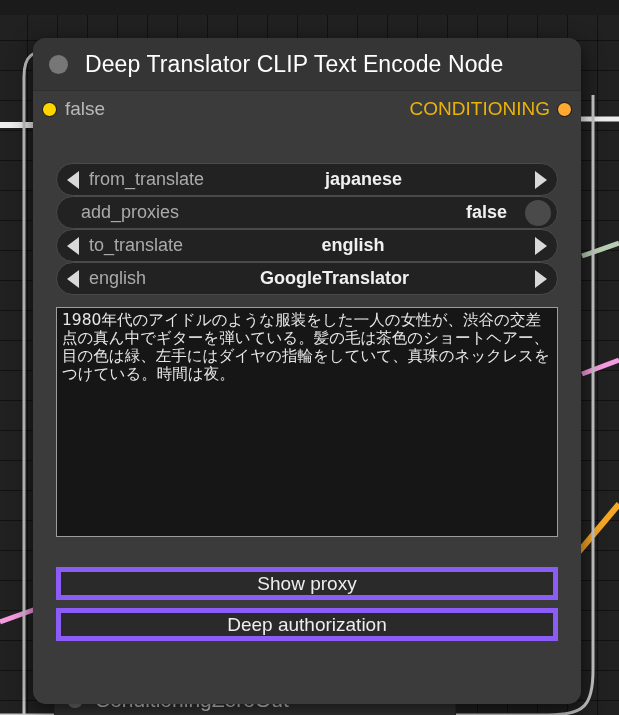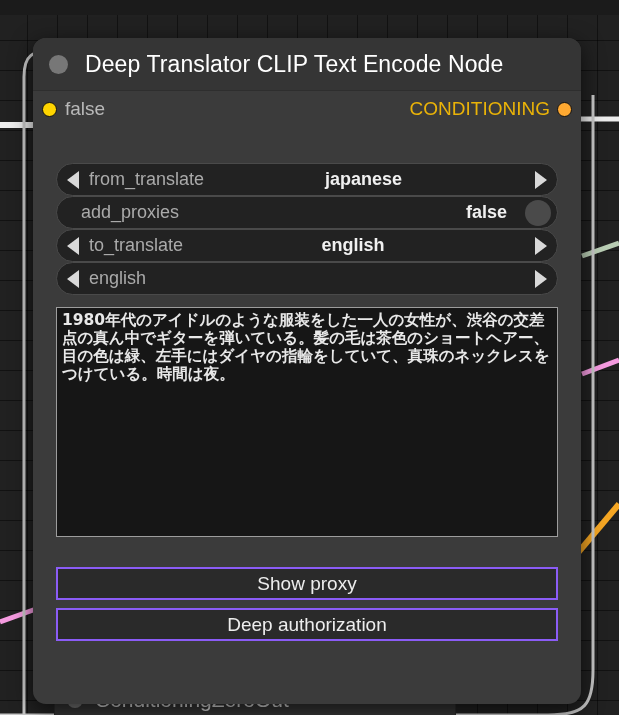--- a/index.html
+++ b/index.html
@@ -89,35 +89,35 @@
   .w-name{font-size:18px;color:#aaaaaa;margin-left:10px;}
   .w-name.nopad{margin-left:14px;}
   .w-val{font-size:18px;color:#f0f0f0;margin-left:auto;margin-right:12px;font-weight:bold;}
   .w-val.plain{font-weight:bold;}
   .toggle-knob{
     width:26px;height:26px;border-radius:50%;background:#4a4a4a;
     margin-left:6px;margin-right:-4px;flex:none;
   }
 
   
-  .text-area-wrap{padding:12px 23px 16px 23px;font-weight:bold;}
+  .text-area-wrap{padding:12px 23px 16px 23px;}
   .text-area{
     height:230px;background:#161616;border:1px solid #9d9d9d;
     box-sizing:border-box;padding:3px 5px;overflow:hidden;
   }
   .text-area .ta-text{
     color:#e8e8e8;font-size:15.5px;line-height:18px;
     font-family:"DejaVu Sans","Liberation Sans",sans-serif;
     white-space:pre-wrap;word-break:break-all;
   }
 
   
   .btns{padding:14px 23px 0 23px;display:flex;flex-direction:column;gap:8px;}
   .nbtn{
-    height:33px;background:#2a2a2a;border:2px solid #8b5cf6;
+    height:33px;background:#2a2a2a;border:5px solid #8b5cf6;
     display:flex;align-items:center;justify-content:center;
     color:#ededed;font-size:19px;box-sizing:border-box;cursor:pointer;
   }
 </style>
 </head>
 <body>
 
 <div id="canvas">
 
   <svg id="wires" viewBox="0 0 619 715" xmlns="http://www.w3.org/2000/svg">
@@ -181,20 +181,21 @@
         <div class="widget">
           <span class="arrow left"></span>
           <span class="w-name">to_translate</span>
           <span class="w-val">english</span>
           <span class="arrow right"></span>
         </div>
 
         <div class="widget">
           <span class="arrow left"></span>
           <span class="w-name">english</span>
+          <span class="w-val">GoogleTranslator</span>
           <span class="arrow right"></span>
         </div>
 
       </div>
 
       <div class="text-area-wrap">
         <div class="text-area">
           <div class="ta-text">1980年代のアイドルのような服装をした一人の女性が、渋谷の交差点の真ん中でギターを弾いている。髪の毛は茶色のショートヘアー、目の色は緑、左手にはダイヤの指輪をしていて、真珠のネックレスをつけている。時間は夜。</div>
         </div>
       </div>

